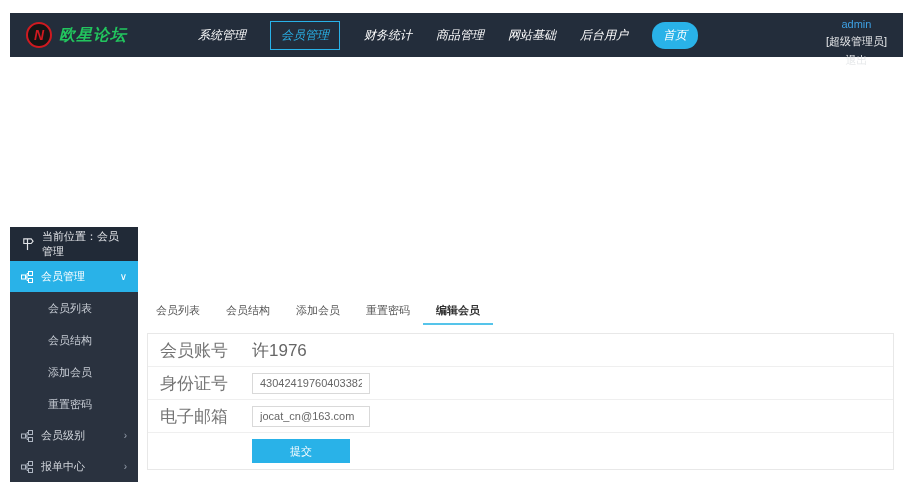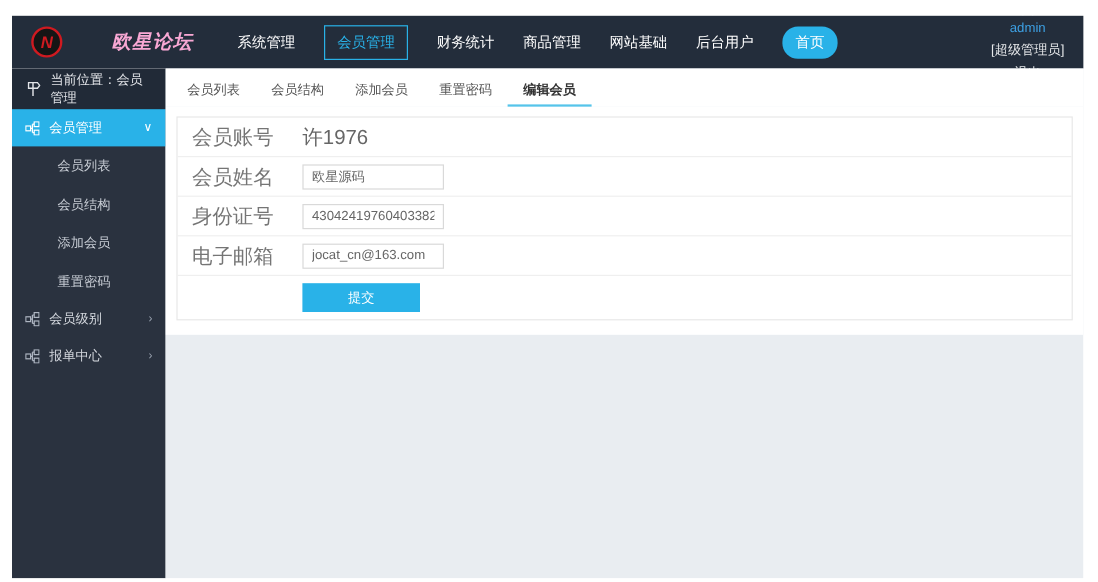--- a/index.html
+++ b/index.html
@@ -5,31 +5,31 @@
   * { box-sizing: border-box; margin: 0; padding: 0; }
   html,body { background:#ffffff; }
   body { font-family:"Liberation Sans","DejaVu Sans",sans-serif; }
 
   .app { width:893px; height:469px; margin:13px 10px 3px 10px; display:flex; flex-direction:column; overflow:hidden; }
 
   
   .header { height:44px; background:#232d3b; display:flex; align-items:center; padding:0 16px; flex-shrink:0; }
   .logo { display:flex; align-items:center; gap:7px; width:158px; flex-shrink:0; }
   .logo-circle { width:26px; height:26px; border-radius:50%; background:#151515; border:2px solid #cf1a20; color:#cf1a20; font-weight:bold; font-style:italic; display:flex; align-items:center; justify-content:center; font-size:14px; line-height:1; }
-  .logo-text { color:#f9a8d4; font-size:16px; font-weight:bold; font-style:italic; letter-spacing:1px; white-space:nowrap;margin-left:34px; }
-  .nav { display:flex; align-items:center; gap:24px; margin-left:14px; font-size:12px; color:#ffffff; }
+  .logo-text { color:#22c55e; font-size:16px; font-weight:bold; font-style:italic; letter-spacing:1px; white-space:nowrap; }
+  .nav { display:flex; align-items:center; gap:24px; margin-left:14px; font-size:12px; color:#ffffff;font-style:italic; }
   .nav-item { cursor:pointer; white-space:nowrap; padding:5px 0; }
   .nav-item.boxed { border:1px solid #29b2e8; color:#29b2e8; padding:5px 10px; }
   .nav-item.primary { background:#29b2e8; color:#fff; padding:5px 11px;border-radius:13px; }
   .user { margin-left:auto; font-size:11px; color:#e6e8ea; display:flex; align-items:center; gap:4px; white-space:nowrap;flex-direction:column; }
   .user .uname { color:#3da0e3; }
   .user .icon { display:flex; align-items:center; }
 
   
-  .app-body { flex:1; display:flex; overflow:hidden; }
+  .app-body { flex:1; display:flex; overflow:hidden;align-items:flex-end; }
 
   
   .sidebar { width:128px; background:#2a323f; flex-shrink:0; font-size:11px; display:flex; flex-direction:column; }
   .crumb { height:34px; background:#212a37; color:#e2e4e8; display:flex; align-items:center; gap:8px; padding:0 11px; flex-shrink:0; }
   .crumb .icon { display:flex; align-items:center; color:#e2e4e8; }
   .menu-item { height:31px; display:flex; align-items:center; gap:8px; padding:0 11px; color:#d4d8de; cursor:pointer; }
   .menu-item .icon { display:flex; align-items:center; color:#aeb6c2; }
   .menu-item .chev { margin-left:auto; font-size:10px; color:#97a0ad; }
   .menu-item.active { background:#29b2e8; color:#ffffff; }
   .menu-item.active .icon, .menu-item.active .chev { color:#ffffff; }
@@ -149,24 +149,20 @@
           <div class="tab active">编辑会员</div>
         </div>
 
       <div class="form-wrap">
         <div class="panel" id="form-panel">
             <div class="frow">
               <div class="flabel">会员账号</div>
               <span class="fvalue">许1976</span>
             </div>
             <div class="frow">
-              <div class="flabel">会员姓名</div>
-              <input class="fld" type="text" value="欧星源码" style="">
-            </div>
-            <div class="frow">
               <div class="flabel">身份证号</div>
               <input class="fld" type="text" value="430424197604033829" style="">
             </div>
             <div class="frow">
               <div class="flabel">电子邮箱</div>
               <input class="fld" type="text" value="jocat_cn@163.com" style="">
             </div>
             <div class="frow btn-row">
               <div class="btn-offset"></div>
               <button class="submit-btn">提交</button>

